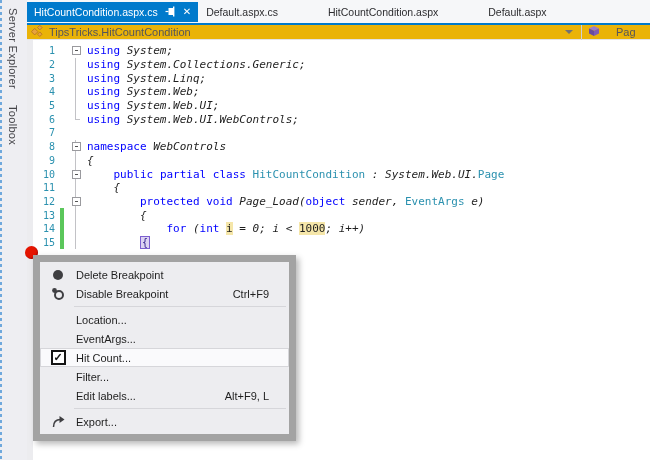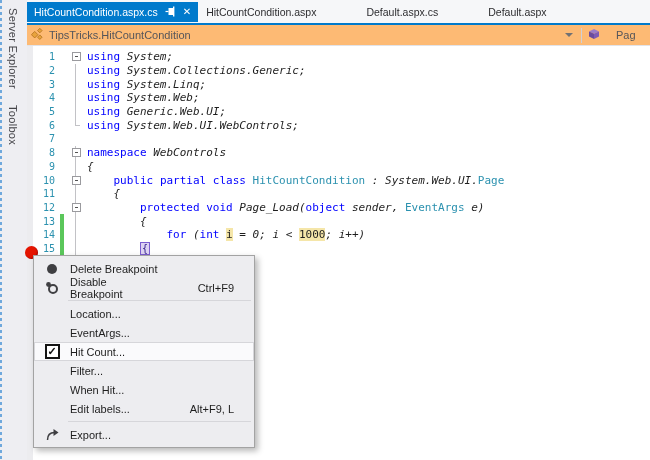--- a/index.html
+++ b/index.html
@@ -18,21 +18,21 @@
 
   
   .tab-strip { height:25px; background:#F6F7F9; display:flex; align-items:center; border-bottom:2px solid #007ACC; }
   .tab { height:20px; display:flex; align-items:center; font-size:10.5px; color:#2D2D30; padding:0 8px; white-space:nowrap; }
   .tab.active { background:#007ACC; color:#fff; gap:7px; padding:0 7px; }
   .tab.inactive { margin-right:34px; }
   .tab-pin svg { display:block; }
   .tab-close { font-size:10px; line-height:10px; }
 
   
-  .navbar { height:21px; background:#fdba74; border-bottom:1px solid #E2E3E8; display:flex; align-items:center; font-size:11px; color:#55555A; }
+  .navbar { height:15px; background:#eab308; border-bottom:1px solid #E2E3E8; display:flex; align-items:center; font-size:11px; color:#55555A; }
   .nav-left { flex:1; display:flex; align-items:center; gap:5px; padding-left:4px; height:100%; }
   .nav-caret { width:0; height:0; border-left:4px solid transparent; border-right:4px solid transparent; border-top:4px solid #717174; margin-right:8px; }
   .nav-sep { width:1px; height:15px; background:#CFCFD6; }
   .nav-right { width:68px; display:flex; align-items:center; gap:16px; padding-left:6px; height:100%; overflow:hidden; }
   .spacer { flex:1; }
 
   
   .editor { flex:1; position:relative; font-family:"DejaVu Sans Mono", monospace; font-size:11px;
             background:linear-gradient(to right,#ECECEF 0,#ECECEF 6px,#fff 6px); padding-top:4px; overflow:hidden; }
   .line { display:flex; height:13.7px; align-items:center; white-space:pre; }
@@ -49,21 +49,21 @@
   .seg-ty { color:#2B91AF; }
   .seg-hi { background:#F5E6A9; }
   .seg-pl { color:#1E1E1E;font-style:italic; }
   .seg-box { border:1px solid #7C5FD0; background:#DDD3F2; color:#31208D; padding:0 1px; font-size:10px; line-height:11px; }
 
   
   .bp-dot { position:absolute; left:25px; top:246px; width:13px; height:13px; border-radius:50%;
             background:#E41400; box-shadow:inset -1px -1px 1px rgba(120,0,0,.55); z-index:5; }
 
   
-  .menu { position:absolute; left:33px; top:255px; width:222px; background:#EDEDF0; border:1px solid #a3a3a3;
+  .menu { position:absolute; left:33px; top:255px; width:263px; background:#EDEDF0; border:7px solid #a3a3a3;
           box-shadow:3px 3px 6px rgba(0,0,0,.28); padding:3px 0; z-index:10; font-size:11px; color:#1E1E1E; }
   .menu-item { height:19px; display:flex; align-items:center; }
   .menu-item.hl { background:#FAFAFC; box-shadow:inset 0 0 0 1px #D6D6DA; }
   .mi-icon { width:36px; flex:none; display:flex; align-items:center; justify-content:center; }
   .mi-label { flex:1; }
   .mi-short { padding-right:20px;padding-left:44px; }
   .menu-sep { height:1px; background:#D6D6DA; margin:3px 3px 3px 34px; }
   .dot-icon { width:10px; height:10px; border-radius:50%; background:#3F3F42; }
   .checkbox { width:15px; height:15px; border:2px solid #141414; background:#fff; display:flex; align-items:center; justify-content:center; font-size:11px; font-weight:bold; color:#111; }
 </style>
@@ -82,24 +82,24 @@
         <span class="tab-pin">
           <svg width="11" height="11" viewBox="0 0 11 11">
             <path d="M0.5 5.5 H3.5" stroke="#fff" stroke-width="1.2"></path>
             <rect x="3.5" y="2" width="4.5" height="7" fill="#fff"></rect>
             <path d="M8.7 0.5 V10.5" stroke="#fff" stroke-width="1.4"></path>
           </svg>
         </span>
         <span class="tab-close">✕</span>
       </div>
       <div class="tab inactive">
+        <span>Default.aspx.cs</span>
+      </div>
+      <div class="tab inactive">
         <span>HitCountCondition.aspx</span>
-      </div>
-      <div class="tab inactive">
-        <span>Default.aspx.cs</span>
       </div>
       <div class="tab inactive">
         <span>Default.aspx</span>
       </div>
     </div>
 
   <div class="navbar">
     <div class="nav-left">
       <span>
         <svg width="13" height="13" viewBox="0 0 13 13">
@@ -125,21 +125,21 @@
       </span>
       <span>Pag</span>
     </div>
   </div>
 
   <div class="editor">
       <div class="line"><span class="ln">1</span><div class="chg"></div><div class="fold"><div class="fold-box"></div></div><span class="code"><span class="seg-kw">using</span><span class="seg-pl"> System;</span></span></div>
       <div class="line"><span class="ln">2</span><div class="chg"></div><div class="fold"><div class="fold-vline"></div></div><span class="code"><span class="seg-kw">using</span><span class="seg-pl"> System.Collections.Generic;</span></span></div>
       <div class="line"><span class="ln">3</span><div class="chg"></div><div class="fold"><div class="fold-vline"></div></div><span class="code"><span class="seg-kw">using</span><span class="seg-pl"> System.Linq;</span></span></div>
       <div class="line"><span class="ln">4</span><div class="chg"></div><div class="fold"><div class="fold-vline"></div></div><span class="code"><span class="seg-kw">using</span><span class="seg-pl"> System.Web;</span></span></div>
-      <div class="line"><span class="ln">5</span><div class="chg"></div><div class="fold"><div class="fold-vline"></div></div><span class="code"><span class="seg-kw">using</span><span class="seg-pl"> Generic.Web.UI;</span></span></div>
+      <div class="line"><span class="ln">5</span><div class="chg"></div><div class="fold"><div class="fold-vline"></div></div><span class="code"><span class="seg-kw">using</span><span class="seg-pl"> System.Web.UI;</span></span></div>
       <div class="line"><span class="ln">6</span><div class="chg"></div><div class="fold"><div class="fold-endline"></div></div><span class="code"><span class="seg-kw">using</span><span class="seg-pl"> System.Web.UI.WebControls;</span></span></div>
       <div class="line"><span class="ln">7</span><div class="chg"></div><div class="fold"></div><span class="code"></span></div>
       <div class="line"><span class="ln">8</span><div class="chg"></div><div class="fold"><div class="fold-vline" style="display: block;"></div><div class="fold-box"></div></div><span class="code"><span class="seg-kw">namespace</span><span class="seg-pl"> WebControls</span></span></div>
       <div class="line"><span class="ln">9</span><div class="chg"></div><div class="fold"><div class="fold-vline"></div></div><span class="code"><span class="seg-pl">{</span></span></div>
       <div class="line"><span class="ln">10</span><div class="chg"></div><div class="fold"><div class="fold-vline" style="display: block;"></div><div class="fold-box"></div></div><span class="code"><span class="seg-pl">    </span><span class="seg-kw">public</span><span class="seg-pl"> </span><span class="seg-kw">partial</span><span class="seg-pl"> </span><span class="seg-kw">class</span><span class="seg-pl"> </span><span class="seg-ty">HitCountCondition</span><span class="seg-pl"> : System.Web.UI.</span><span class="seg-ty">Page</span></span></div>
       <div class="line"><span class="ln">11</span><div class="chg"></div><div class="fold"><div class="fold-vline"></div></div><span class="code"><span class="seg-pl">    {</span></span></div>
       <div class="line"><span class="ln">12</span><div class="chg"></div><div class="fold"><div class="fold-vline" style="display: block;"></div><div class="fold-box"></div></div><span class="code"><span class="seg-pl">        </span><span class="seg-kw">protected</span><span class="seg-pl"> </span><span class="seg-kw">void</span><span class="seg-pl"> Page_Load(</span><span class="seg-kw">object</span><span class="seg-pl"> sender, </span><span class="seg-ty">EventArgs</span><span class="seg-pl"> e)</span></span></div>
       <div class="line"><span class="ln">13</span><div class="chg on"></div><div class="fold"><div class="fold-vline"></div></div><span class="code"><span class="seg-pl">        {</span></span></div>
       <div class="line"><span class="ln">14</span><div class="chg on"></div><div class="fold"><div class="fold-vline"></div></div><span class="code"><span class="seg-pl">            </span><span class="seg-kw">for</span><span class="seg-pl"> (</span><span class="seg-kw">int</span><span class="seg-pl"> </span><span class="seg-hi">i</span><span class="seg-pl"> = 0; i &lt; </span><span class="seg-hi">1000</span><span class="seg-pl">; i++)</span></span></div>
       <div class="line"><span class="ln">15</span><div class="chg on"></div><div class="fold"><div class="fold-vline"></div></div><span class="code"><span class="seg-pl">        </span><span class="seg-box">{</span></span></div>
@@ -179,24 +179,20 @@
         <div class="checkbox">✓</div>
       </div>
       <span class="mi-label">Hit Count...</span>
     </div>
     <div class="menu-item">
       <div class="mi-icon"></div>
       <span class="mi-label">Filter...</span>
     </div>
     <div class="menu-item">
       <div class="mi-icon"></div>
-      <span class="mi-label">When Hit...</span>
-    </div>
-    <div class="menu-item">
-      <div class="mi-icon"></div>
       <span class="mi-label">Edit labels...</span>
       <span class="mi-short">Alt+F9, L</span>
     </div>
     <div class="menu-sep"></div>
     <div class="menu-item">
       <div class="mi-icon">
         <svg width="15" height="13" viewBox="0 0 15 13">
           <path d="M2.5 12 C2.5 6.5, 5.5 4.5, 9.5 4.5" fill="none" stroke="#3F3F42" stroke-width="1.5"></path>
           <path d="M8.5 1 L13.5 4.5 L8.5 8 Z" fill="#3F3F42"></path>
         </svg>

